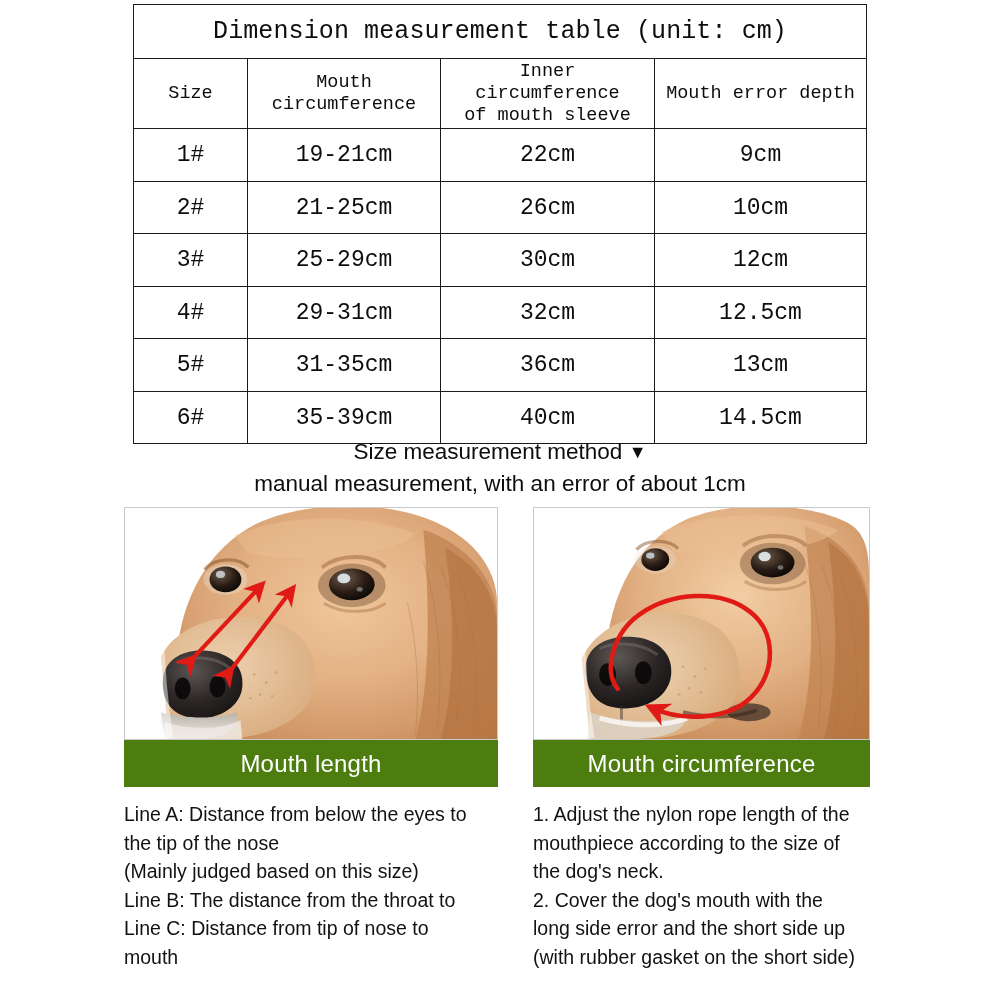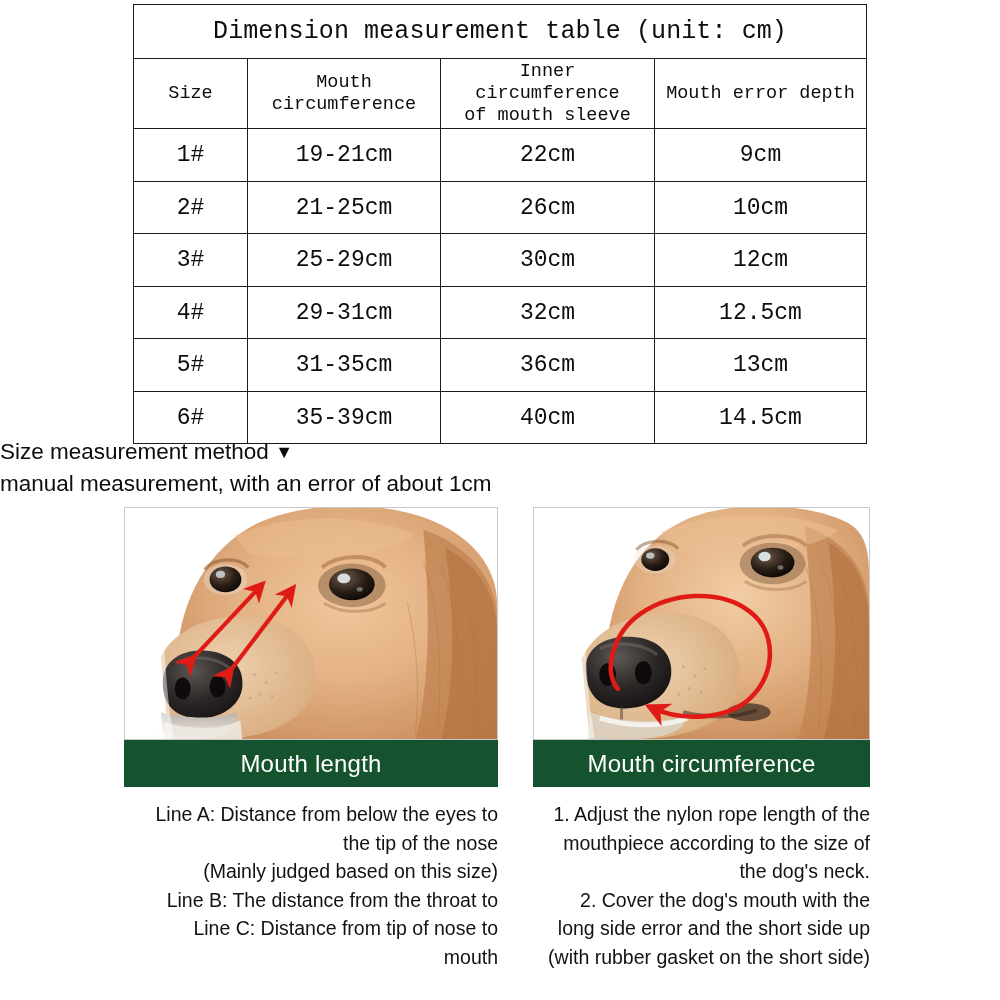--- a/index.html
+++ b/index.html
@@ -51,21 +51,21 @@
   .col-mouth { width: 193px; }
   .col-inner { width: 214px; }
   .col-depth { width: 212px; }
 
   
   .method-block {
     position: absolute;
     left: 0;
     top: 436px;
     width: 1000px;
-    text-align: left;
+    text-align: center;
     color: #0d0d0d;
   }
   .method-line {
     font-size: 22.5px;
     line-height: 31px;
     white-space: nowrap;
   }
   .caret {
     font-size: 18px;
     vertical-align: 1px;
@@ -95,36 +95,36 @@
     box-sizing: border-box;
   }
   .photo-frame svg {
     display: block;
     width: 100%;
     height: 100%;
   }
 
   .caption-bar {
     height: 47px;
-    background: #14532d;
+    background: #4d7c0f;
     color: #ffffff;
     display: flex;
     align-items: center;
     justify-content: center;
     font-size: 24px;
     letter-spacing: 0.2px;
   }
 
   .desc {
     margin-top: 13px;
     font-size: 19.5px;
     line-height: 28.6px;
     color: #121212;
   }
-  .desc .dline { white-space: nowrap; text-align: right; }
+  .desc .dline { white-space: nowrap; }
 </style>
 </head>
 <body>
 
 <table class="size-table">
   <colgroup>
     <col class="col-size">
       <col class="col-mouth">
       <col class="col-inner">
       <col class="col-depth">

